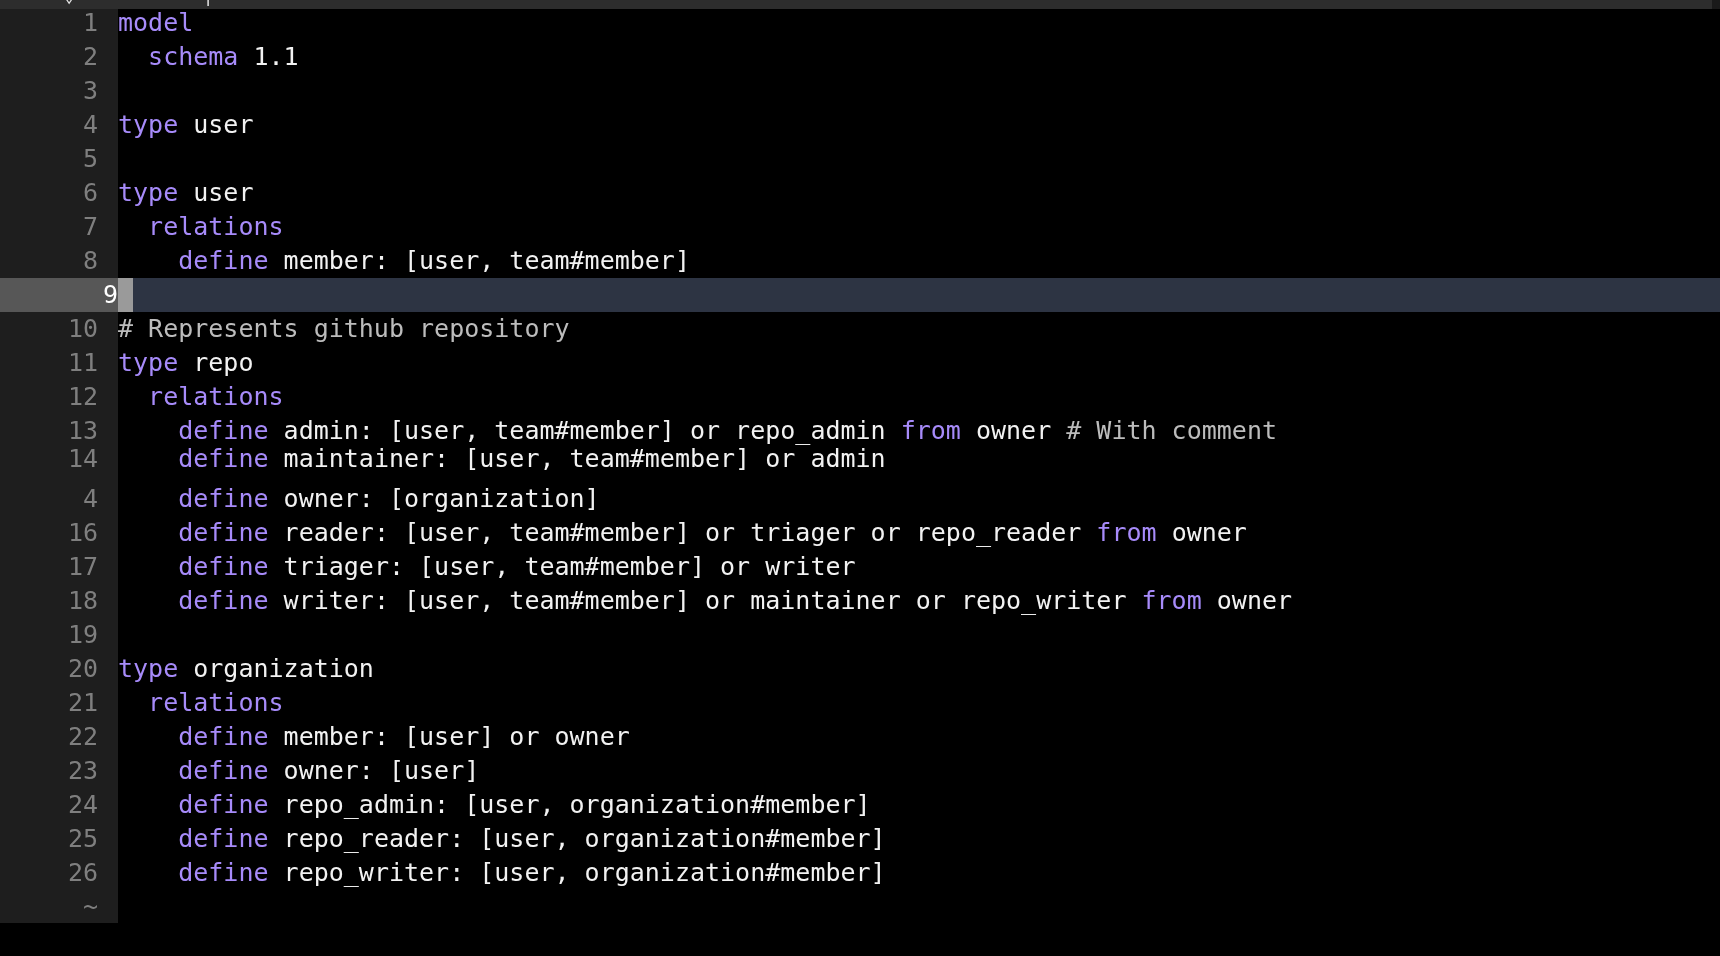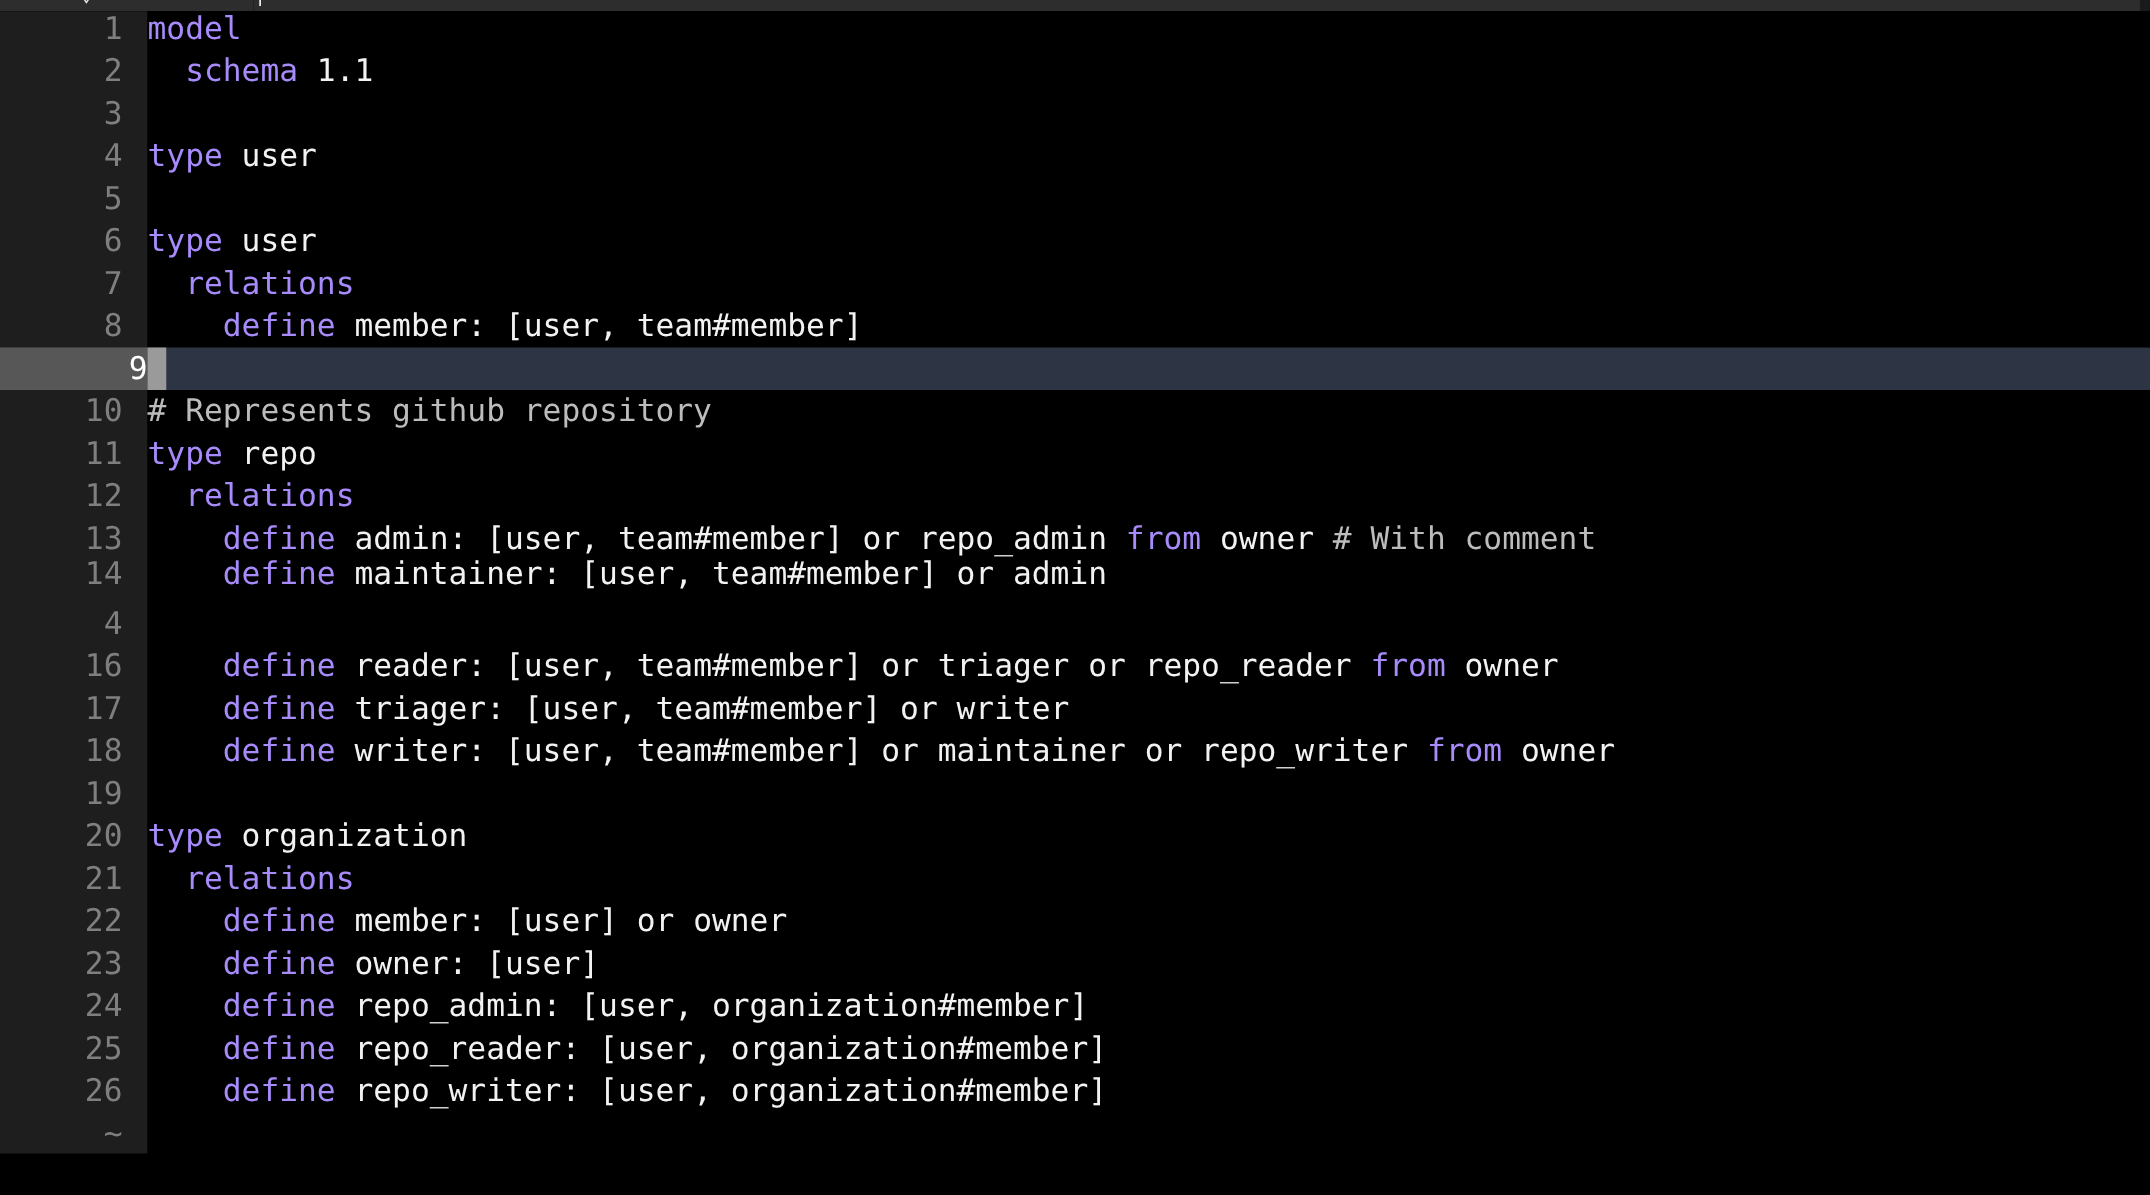--- a/index.html
+++ b/index.html
@@ -236,20 +236,21 @@
       <div class="row" style="top: 405px;">
         <div class="lineno">13</div>
         <div class="codetext"><span class="txt">    </span><span class="kw">define</span><span class="txt"> admin: [user, team#member] or repo_admin </span><span class="kw">from</span><span class="txt"> owner </span><span class="cmt"># With comment</span></div>
       </div>
       <div class="row" style="top: 433px; padding-left: 23px;">
         <div class="lineno">14</div>
         <div class="codetext"><span class="txt">    </span><span class="kw">define</span><span class="txt"> maintainer: [user, team#member] or admin</span></div>
       </div>
       <div class="row" style="top: 473px;">
         <div class="lineno">4</div>
+        <div class="codetext"><span class="txt">    </span><span class="kw">define</span><span class="txt"> owner: [organization]</span></div>
       </div>
       <div class="row" style="top: 507px;">
         <div class="lineno">16</div>
         <div class="codetext"><span class="txt">    </span><span class="kw">define</span><span class="txt"> reader: [user, team#member] or triager or repo_reader </span><span class="kw">from</span><span class="txt"> owner</span></div>
       </div>
       <div class="row" style="top: 541px;">
         <div class="lineno">17</div>
         <div class="codetext"><span class="txt">    </span><span class="kw">define</span><span class="txt"> triager: [user, team#member] or writer</span></div>
       </div>
       <div class="row" style="top: 575px;">

